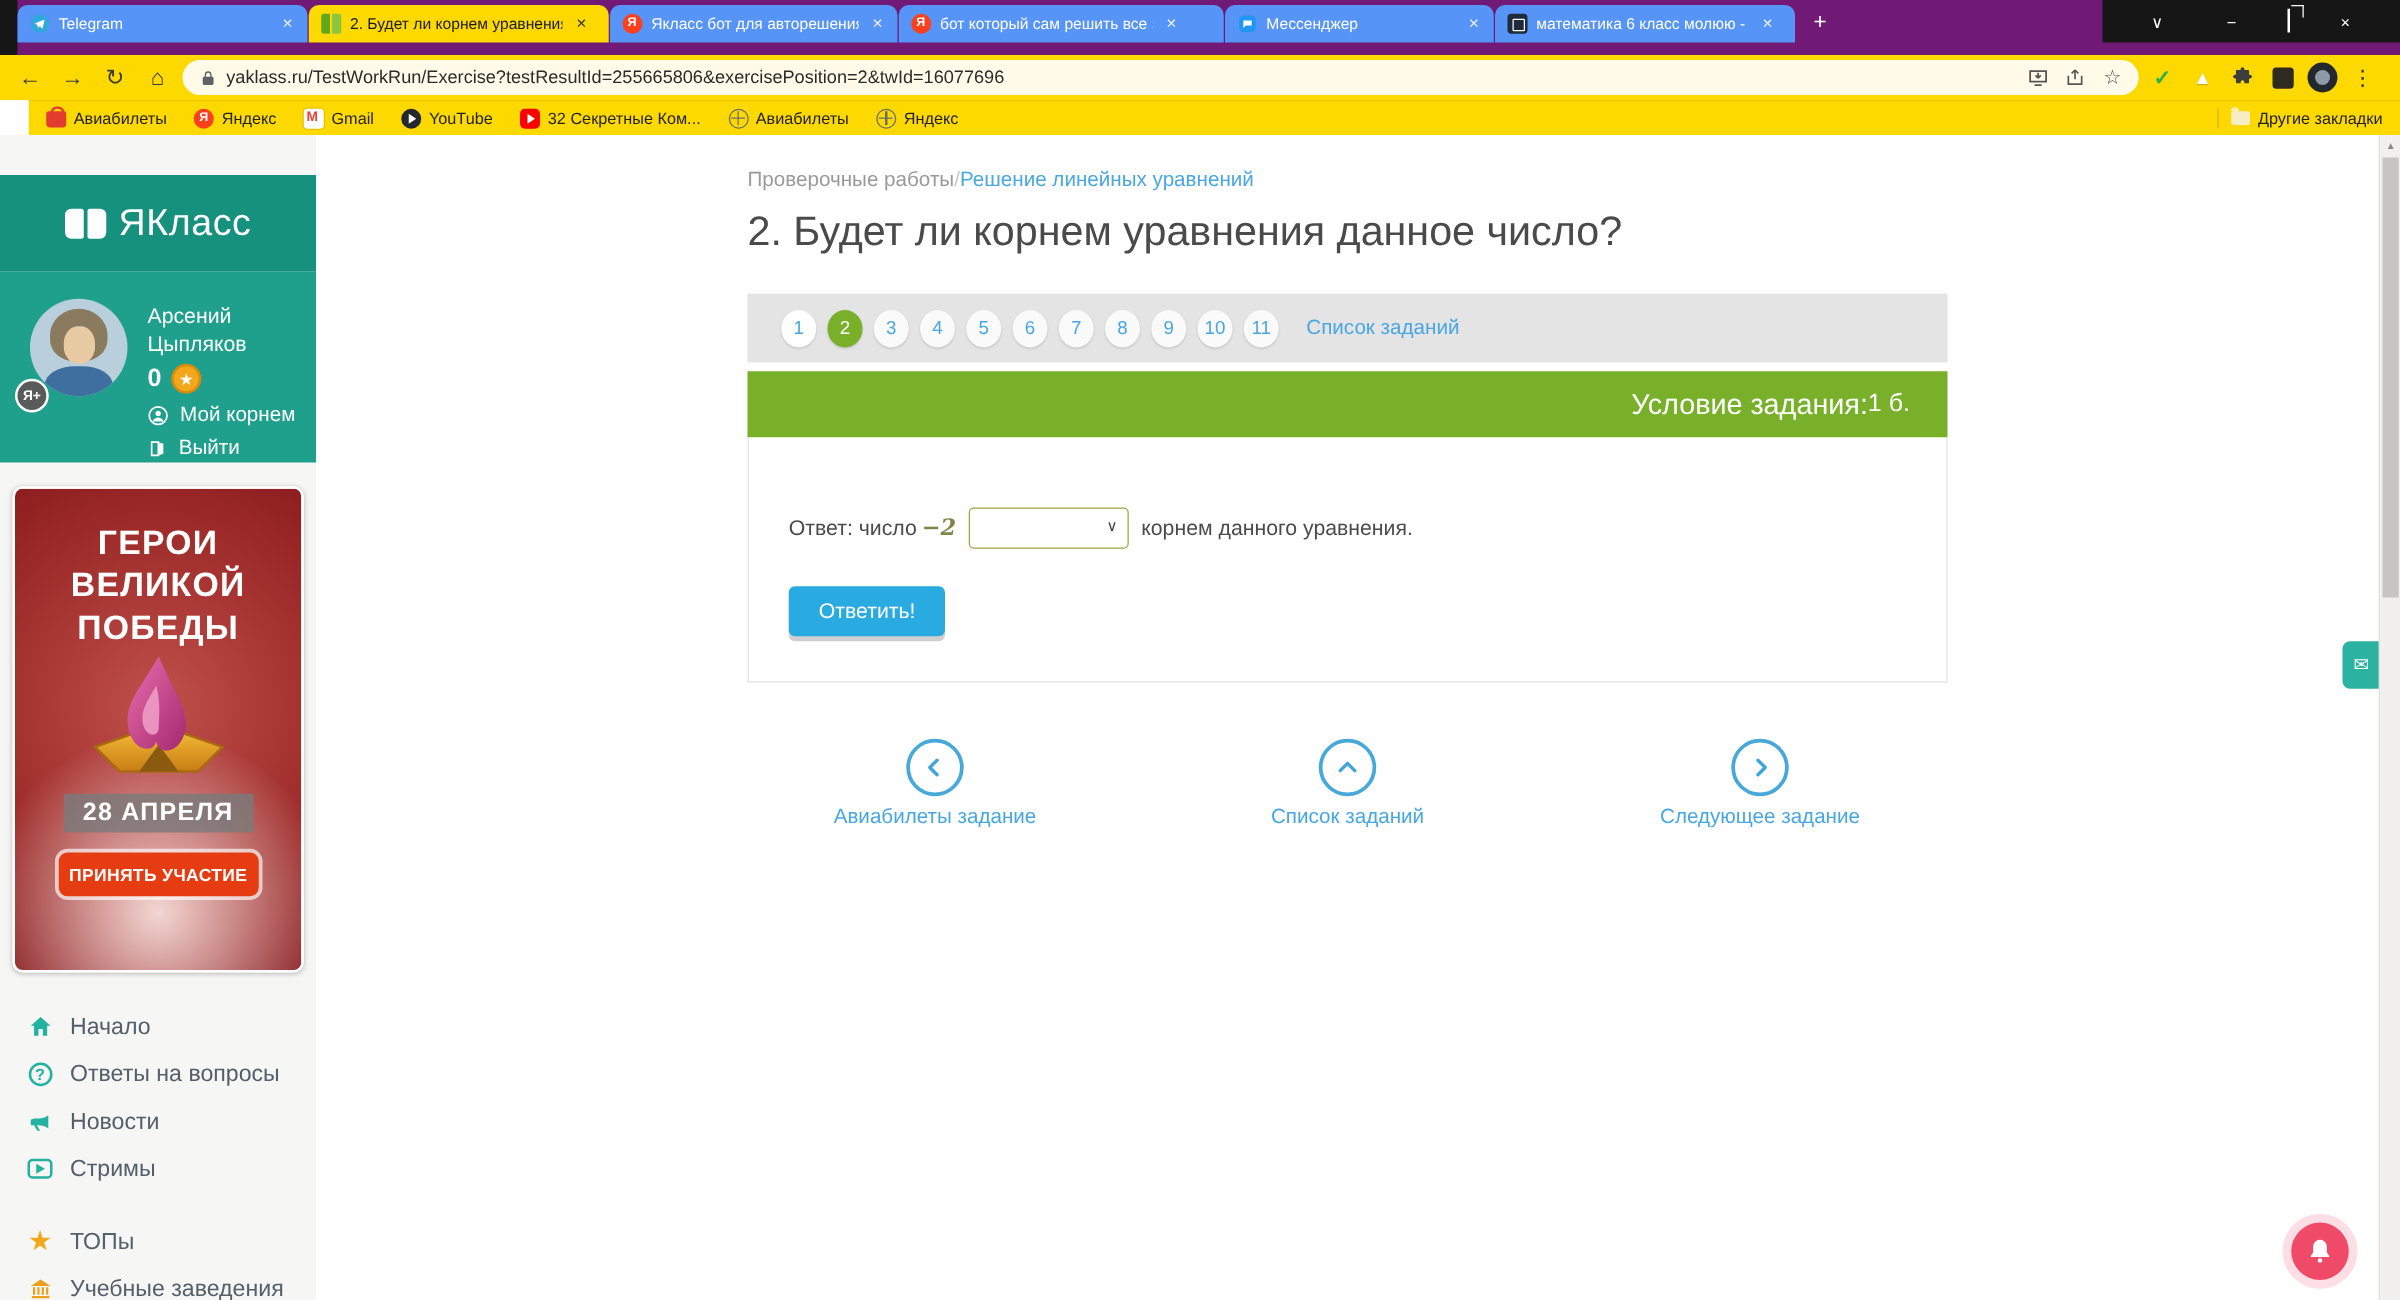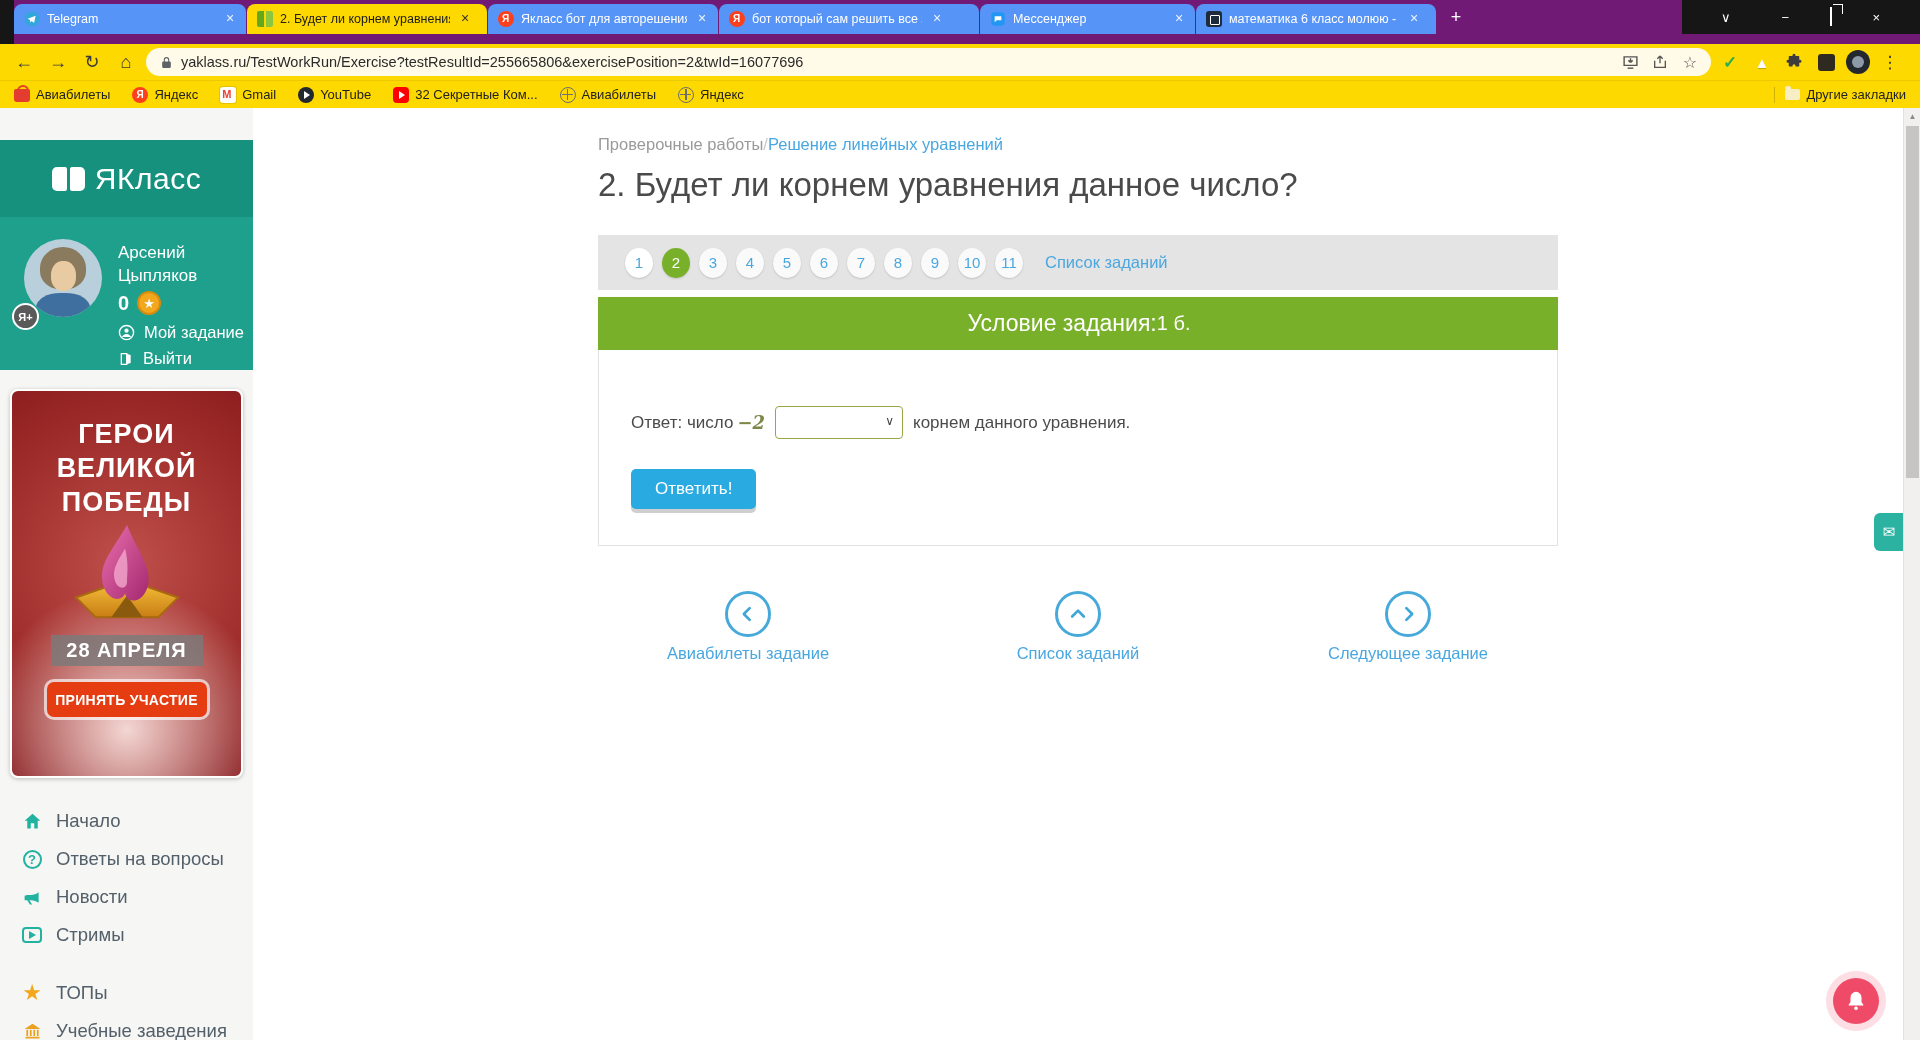--- a/index.html
+++ b/index.html
@@ -46,21 +46,21 @@
   .ext-ic { width:26px; height:26px; display:flex; align-items:center; justify-content:center; }
   .check-glyph { color:#2fae4d; font-weight:bold; font-size:17px; }
   .tri-glyph { color:#fff; font-size:15px; text-shadow:0 1px 1px rgba(0,0,0,.25); }
   .sq-ic { width:17px; height:17px; background:#2e2a20; border-radius:3px; }
   .avatar-ic { width:24px; height:24px; border-radius:50%; background:#23272e; position:relative; overflow:hidden; }
   .avatar-ic::after { content:""; position:absolute; left:6px; top:6px; width:12px; height:12px;
     border-radius:50%; background:#8e9aa8; }
   .dots-glyph { font-size:17px; color:#333; }
 
   .bookmarksbar { height:28px; background:#fed900; border-top:1px solid rgba(0,0,0,.07);
-    display:flex; align-items:center; padding:0 14px; gap:22px; font-size:13px; color:#222; }
+    display:flex; align-items:center; padding:0 14px; gap:22px; font-size:13px; color:#222;margin-left:23px; }
   .bm { display:flex; align-items:center; gap:6px; white-space:nowrap; }
   .bm-ic { width:16px; height:16px; position:relative; flex:none; }
   .bm-bag { background:#e23d2e; border-radius:2px 2px 3px 3px; margin-top:2px; height:13px; }
   .bm-bag::before { content:""; position:absolute; left:3px; top:-4px; width:8px; height:8px;
     border:2px solid #e23d2e; border-bottom:none; border-radius:6px 6px 0 0; }
   .bm-ya { background:#fc3f1d; border-radius:50%; }
   .bm-ya::after { content:"Я"; color:#fff; font-size:10px; font-weight:bold; position:absolute; left:4px; top:2px; }
   .bm-gmail { background:#fff; border-radius:3px; box-shadow:0 0 0 1px rgba(0,0,0,.1); }
   .bm-gmail::after { content:"M"; color:#ea4335; font-weight:bold; font-size:11px; position:absolute; left:2px; top:1px; }
   .bm-ytdark { background:#23272e; border-radius:50%; }
@@ -143,21 +143,21 @@
   .page-title { margin-top:12px; font-size:33px; color:#4a4a4a; font-weight:400; }
   .exnav { margin-top:31px; height:55px; background:#e4e4e4; display:flex; align-items:center;
     padding-left:27px; gap:9px; }
   .ex-circle { width:28px; height:30px; border-radius:50%; background:#fafafa; color:#49a7e0;
     font-size:15px; display:flex; align-items:center; justify-content:center;
     box-shadow:0 1px 2px rgba(0,0,0,.15); }
   .ex-circle.visited { background:#fff; }
   .ex-circle.current { background:#79b02a; color:#fff; }
   .ex-list-link { margin-left:13px; color:#4aa7e0; font-size:16.5px; }
   .task-header { height:53px; background:#79b02a; display:flex; align-items:center;
-    justify-content:center; padding:0 30px 0 32px; color:#fff; margin-top:7px; }
+    justify-content:flex-end; padding:0 30px 0 32px; color:#fff; margin-top:7px; }
   .task-header .h-left { font-size:23px; }
   .task-header .h-points { font-size:20px; }
   .task-card { border:1px solid #e2e2e2; border-top:none; background:#fff; padding:31px 32px 36px; }
   .cond-line { font-size:17px; color:#4b4b4b; }
   .math { font-family:"DejaVu Serif", serif; font-style:italic; font-weight:bold;
     color:#7f8748; font-size:18px; padding:0 4px; }
   .answer-line { margin-top:25px; font-size:17px; color:#4b4b4b; display:flex; align-items:center; }
   .sel-wrap { position:relative; margin:0 10px 0 6px; }
   .answer-select { width:128px; height:33px; border:1px solid #9aa545; border-radius:4px;
     background:#fff; appearance:none; -webkit-appearance:none; padding:0 24px 0 8px; font-size:15px; }
@@ -346,21 +346,21 @@
       <div class="u-points">
         <span class="num">0</span>
         <span class="star-badge">★</span>
       </div>
       <div class="u-link profile">
         <svg width="17" height="17" viewBox="0 0 24 24">
             <circle cx="12" cy="12" r="10" fill="none" stroke="#fff" stroke-width="2"></circle>
             <circle cx="12" cy="9.5" r="3" fill="#fff"></circle>
             <path d="M5.5 18.5c1.5-3 4-4.5 6.5-4.5s5 1.5 6.5 4.5z" fill="#fff"></path>
           </svg>
-        <span>Мой задание</span>
+        <span>Мой корнем</span>
       </div>
       <div class="u-link logout">
         <svg width="16" height="16" viewBox="0 0 24 24">
             <path d="M5 4h8v16H5z" stroke="#fff" stroke-width="2" fill="none"></path>
             <path d="M13 4l6 2v12l-6 2z" fill="#fff"></path>
           </svg>
         <span>Выйти</span>
       </div>
     </div>
 

